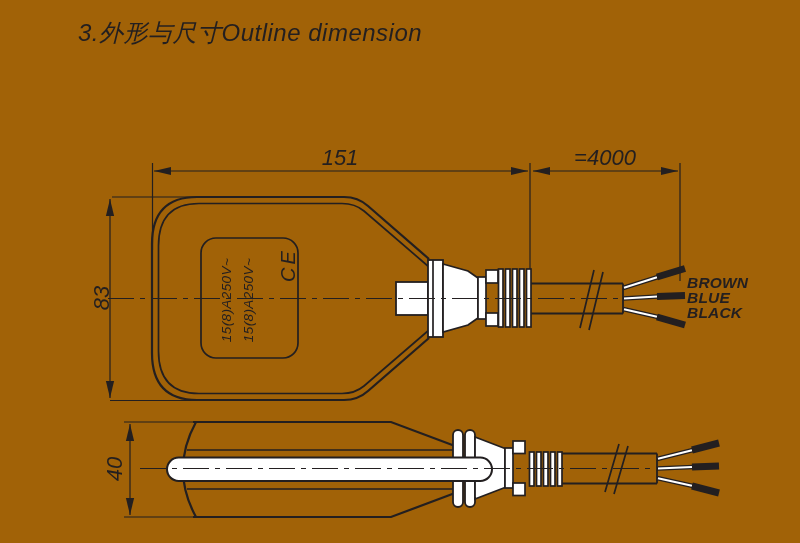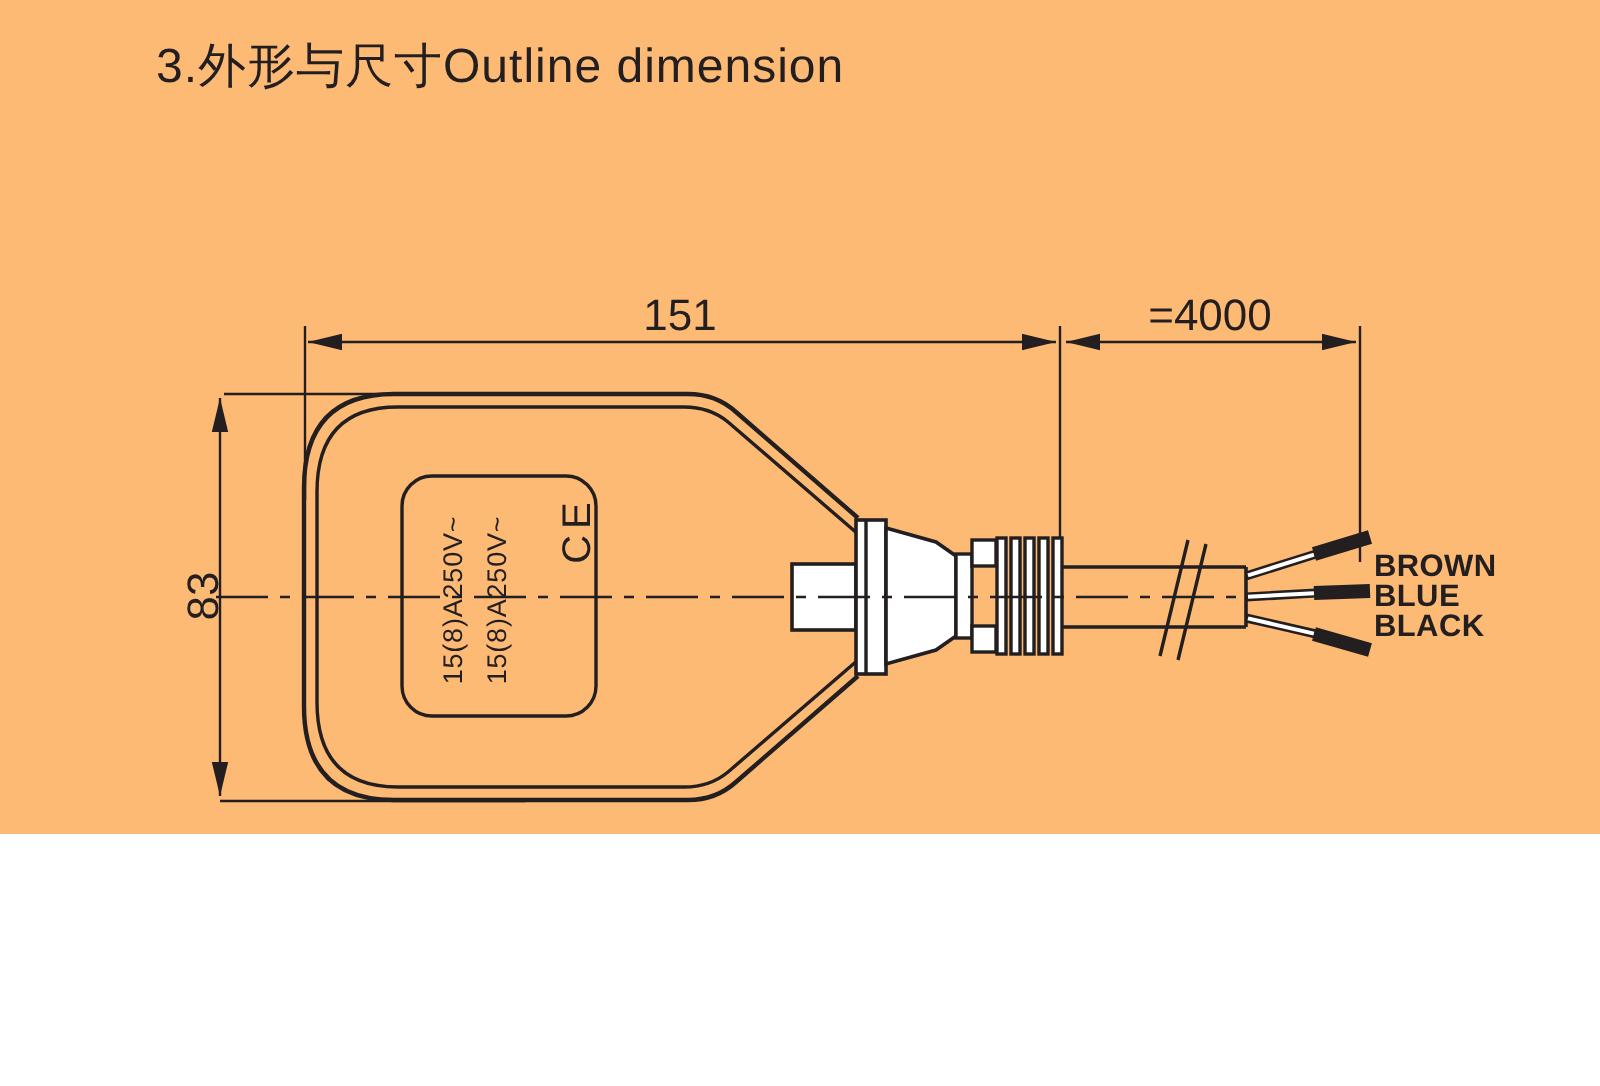--- a/index.html
+++ b/index.html
@@ -1,16 +1,16 @@
 <!DOCTYPE html>
 <html><head>
 <meta charset="utf-8">
 <style>
   html,body{margin:0;padding:0;background:#ffffff;}
-  .page{position:relative;width:800px;height:417px;background:#fdba74;overflow:hidden;}
+  .page{position:relative;width:800px;height:543px;background:#a16207;overflow:hidden;font-style:italic;}
   svg{position:absolute;left:0;top:0;}
   text{font-family:"Liberation Sans", sans-serif;fill:#231f20;}
   .dim{font-size:22px;}
   .title-text{font-size:24px;letter-spacing:0.5px;}
   .rating{font-size:13.5px;letter-spacing:0.4px;}
   .ce{font-size:20px;letter-spacing:3px;}
   .wirelbl{font-size:15.5px;font-weight:bold;letter-spacing:0.2px;}
   .thick{stroke:#231f20;stroke-width:2.2;fill:none;}
   .med{stroke:#231f20;stroke-width:1.7;fill:none;}
   .medw{stroke:#231f20;stroke-width:1.7;fill:#ffffff;}

